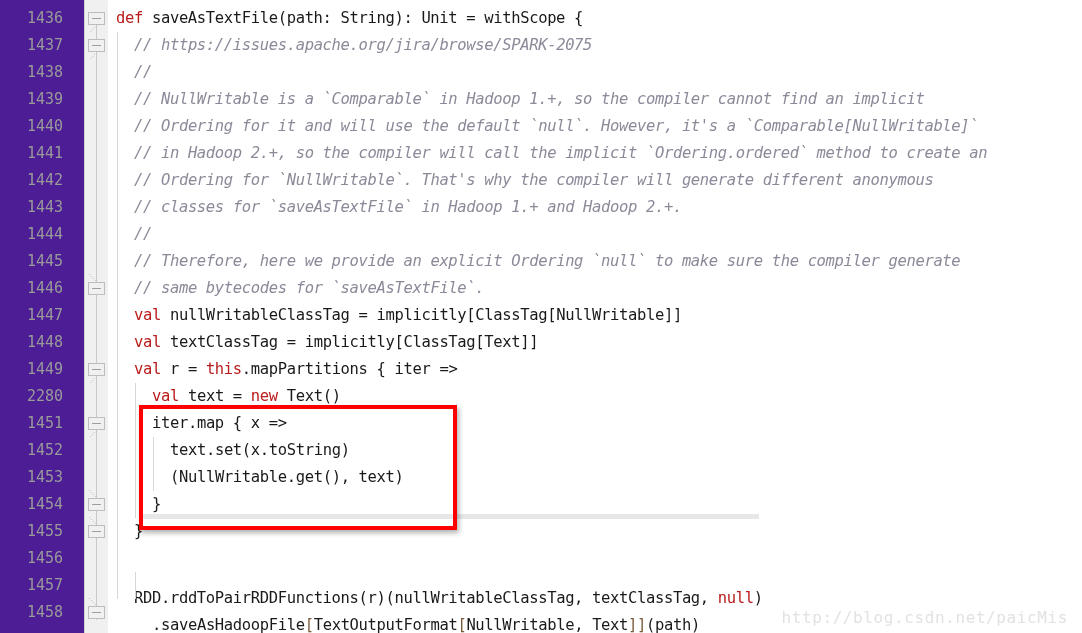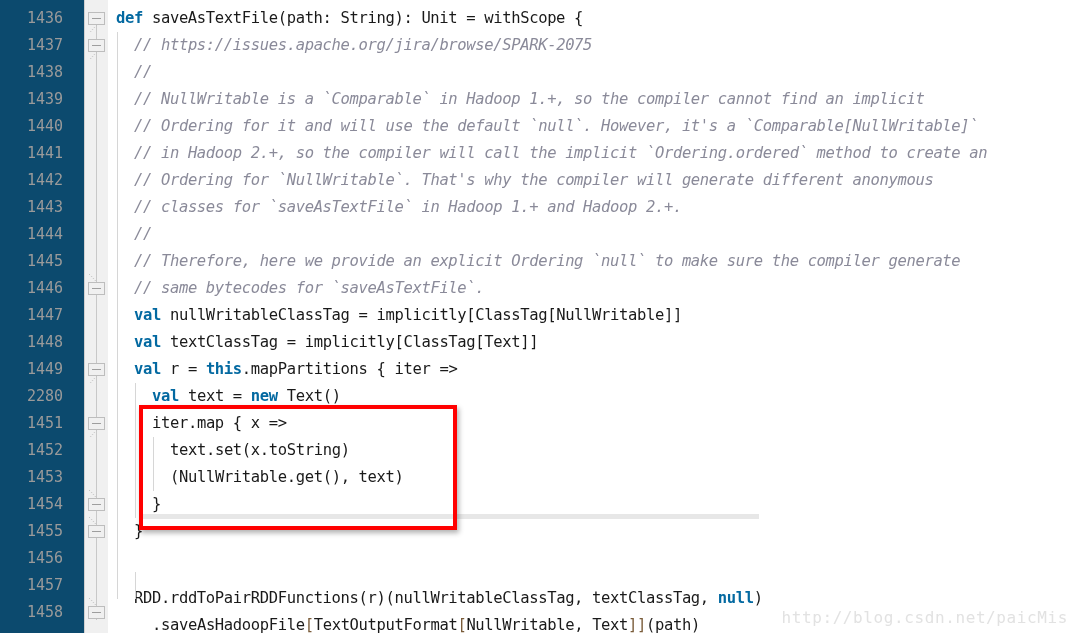--- a/index.html
+++ b/index.html
@@ -21,21 +21,21 @@
     background: #ffffff;
     display: flex;
     align-items: flex-start;
   }
 
   
   #gutter {
     position: relative;
     width: 108px;
     height: 633px;
-    background: #0c4a6e;
+    background: #4c1d95;
     flex: 0 0 108px;
     box-sizing: border-box;
   }
   #linenumbers {
     position: absolute;
     left: 0;
     top: 0;
     width: 72px;
     padding-top: 5px;
   }
@@ -148,22 +148,22 @@
     height: 27px;
     line-height: 27px;
     white-space: pre;
     font-family: "DejaVu Sans Mono", monospace;
     font-size: 15.5px;
     color: #1a1a1a;
     padding-left: 8px;
     letter-spacing: -0.35px;
   }
   .kw {
-    color: #0369a1;
-    font-weight: bold;
+    color: #b91c1c;
+    font-weight: normal;
     text-align: center;
   }
   .cmt {
     color: #8a8a99;
     font-style: italic;
   }
   .brk {
     color: #7a5c3a;
   }
 

